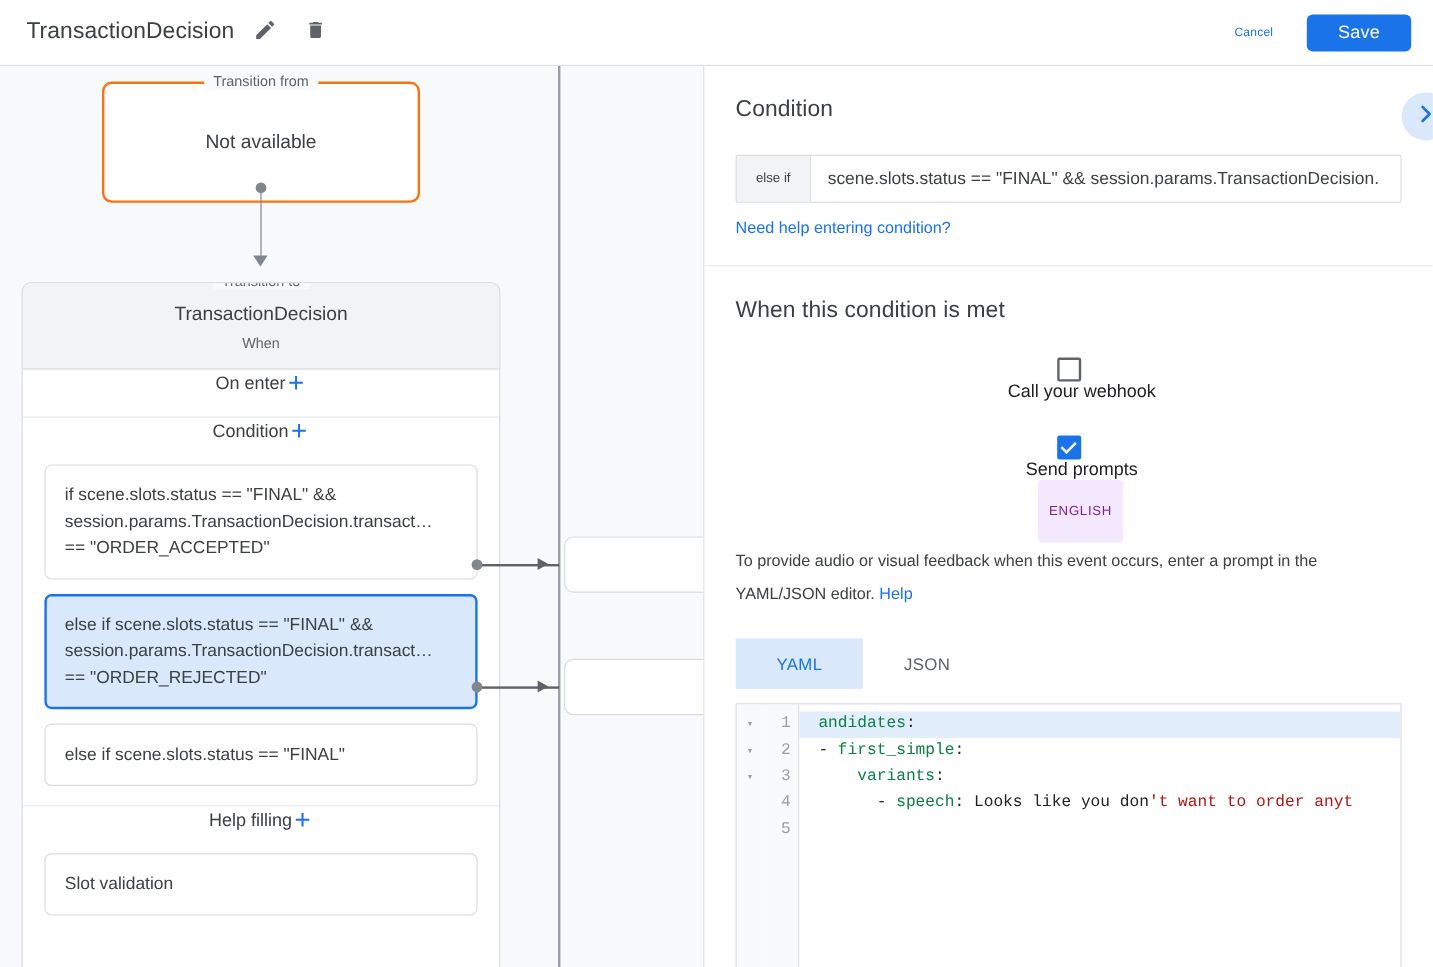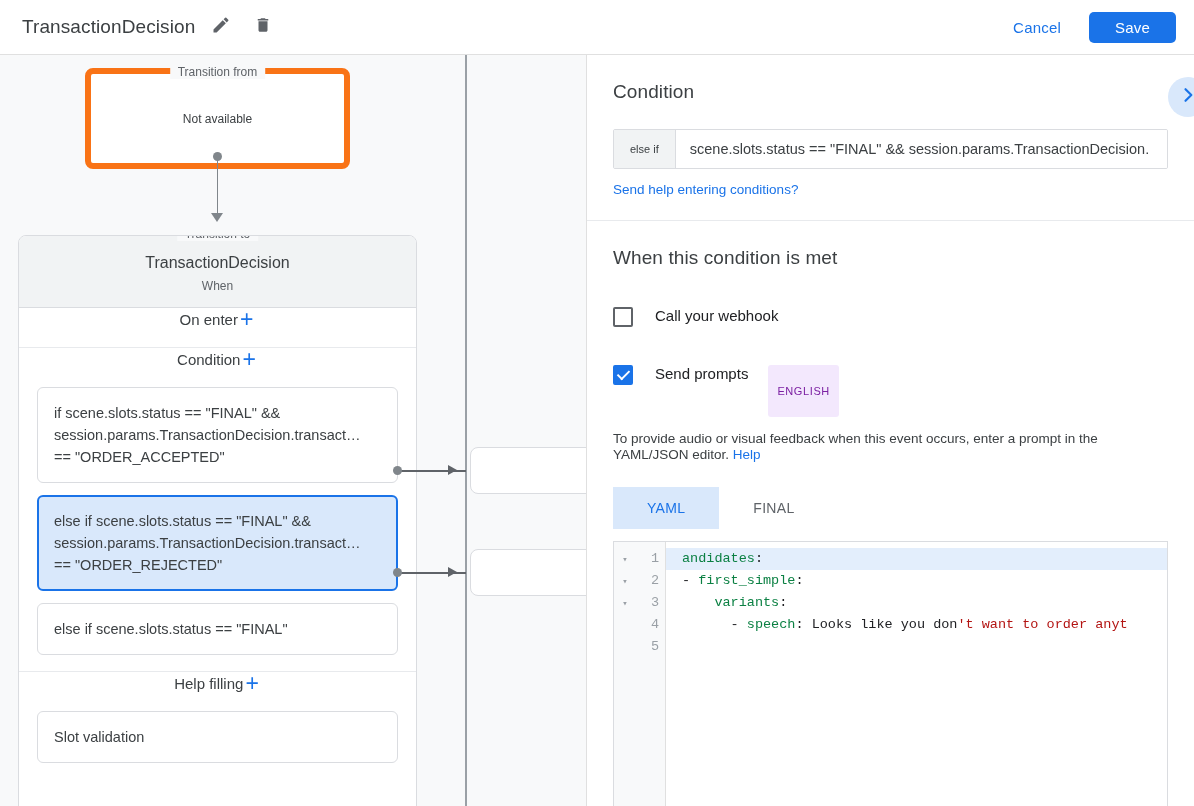--- a/index.html
+++ b/index.html
@@ -20,56 +20,56 @@
     font-size: 19px; color: #3c4043; margin-left: 22px; letter-spacing: .1px;
   }
   .hdr-iconbtn {
     width: 32px; height: 32px; margin-left: 10px;
     display: flex; align-items: center; justify-content: center;
     border-radius: 50%; cursor: pointer;
   }
   .hdr-iconbtn:first-of-type { margin-left: 18px; }
   .hdr-spacer { flex: 1; }
   .btn-cancel {
-    font-size: 15px; color: #1a73e8; font-weight: 500;
+    font-size: 10px; color: #1a73e8; font-weight: 500;
     background: none; border: none; cursor: pointer;
     padding: 9px 14px; border-radius: 4px; letter-spacing: .2px;
     font-family: "Liberation Sans", sans-serif;
   }
   .btn-save {
     font-size: 15px; color: #fff; font-weight: 500;
     background: #1a73e8; border: none; cursor: pointer;
     padding: 7px 26px; border-radius: 5px; margin-left: 14px; margin-right: 18px;
     letter-spacing: .2px; font-family: "Liberation Sans", sans-serif;
   }
 
   
   .graph-pane {
     position: absolute; left: 0; top: 55px; width: 586px; height: 751px;
     background: #f8f9fa; overflow: hidden;
   }
 
   
   .fs {
     position: absolute;
-    border: 6px solid #f97316; border-radius: 8px;
+    border: 2px solid #f97316; border-radius: 8px;
   }
   .fs-legend {
     position: absolute; top: -9px; left: 50%; transform: translateX(-50%);
     background: #f8f9fa; padding: 0 8px;
     font-size: 12px; color: #5f6368; white-space: nowrap;
   }
 
   #trans-from {
     left: 85px; top: 13px; width: 265px; height: 101px;
     background: #ffffff;
   }
   #trans-from .body {
     display: flex; align-items: center; justify-content: center;
-    height: 100%; font-size: 12px; color: #3c4043;
+    height: 100%; font-size: 16px; color: #3c4043;
   }
 
   
   .conn-dot {
     position: absolute; width: 9px; height: 9px; border-radius: 50%;
     background: #80868b;
   }
   .conn-line {
     position: absolute; width: 1.5px; background: #80868b;
   }
@@ -172,41 +172,41 @@
     font-family: "Liberation Sans", sans-serif; background: #fff;
   }
   .help-link {
     display: inline-block; margin-top: 13px;
     font-size: 13.5px; color: #1a73e8; text-decoration: none; cursor: pointer;
   }
 
   .rp-sect-b { padding: 26px 26px 0 26px; }
   .rp-h2 { font-size: 19px; color: #3c4043; letter-spacing: .1px; }
 
-  .check-row { display: flex; align-items: flex-start; margin-top: 38px; }
+  .check-row { display: flex; align-items: center; margin-top: 28px; flex-direction: column; }
   .cbox {
     width: 20px; height: 20px; border: 2px solid #5f6368; border-radius: 2px;
     background: #fff; cursor: pointer; flex: none;
   }
   .cbox.on {
     background: #1a73e8; border-color: #1a73e8;
     display: flex; align-items: center; justify-content: center;
   }
   .cbox.on::after {
     content: ""; width: 5px; height: 10px;
     border: solid #fff; border-width: 0 2px 2px 0;
     transform: rotate(45deg) translate(-1px,-1px);
   }
   .check-lbl { font-size: 15px; color: #202124; margin-left: 22px; }
   .chip {
     margin-left: 20px; background: #f3e8fd; color: #7b1fa2;
     font-size: 11px; letter-spacing: .6px; padding: 20px 9px; border-radius: 3px;
   }
   .desc {
-    font-size: 13.5px; color: #3c4043; line-height: 16px; margin-top: 14px;
+    font-size: 13.5px; color: #3c4043; line-height: 27px; margin-top: 2px;
     max-width: 560px;
   }
   .desc a { color: #1a73e8; text-decoration: none; cursor: pointer; }
 
   
   .tabs { display: flex; margin-top: 24px; }
   .tab {
     padding: 13px 34px; font-size: 14px; color: #5f6368; cursor: pointer;
     font-weight: 500; letter-spacing: .3px;
   }
@@ -360,21 +360,21 @@
           <polyline points="9 5 16 12 9 19"></polyline>
         </svg>
       </span>
     </div>
 
     <div class="cond-input-row">
       <div class="cond-prefix">else if</div>
       <input class="cond-input" type="text" value="scene.slots.status == &quot;FINAL&quot; &amp;&amp; session.params.TransactionDecision." style="">
     </div>
 
-    <a class="help-link">Send help entering conditions?</a>
+    <a class="help-link">Need help entering condition?</a>
   </div>
 
   <div class="rp-sect-b">
     <div class="rp-h2">When this condition is met</div>
 
     <div class="check-row">
       <div class="cbox"></div>
       <span class="check-lbl">Call your webhook</span>
     </div>
 
@@ -383,21 +383,21 @@
       <span class="check-lbl">Send prompts</span>
       <span class="chip">ENGLISH</span>
     </div>
 
     <div class="desc">
       <span>To provide audio or visual feedback when this event occurs, enter a prompt in the YAML/JSON editor. </span><a>Help</a>
     </div>
 
     <div class="tabs">
       <div class="tab active">YAML</div>
-      <div class="tab">FINAL</div>
+      <div class="tab">JSON</div>
     </div>
 
     <div class="editor">
       <div class="fold-col">
         <div class="fold">▾</div>
         <div class="fold">▾</div>
         <div class="fold">▾</div>
       </div>
       <div class="gutter">
         <div>1</div>

